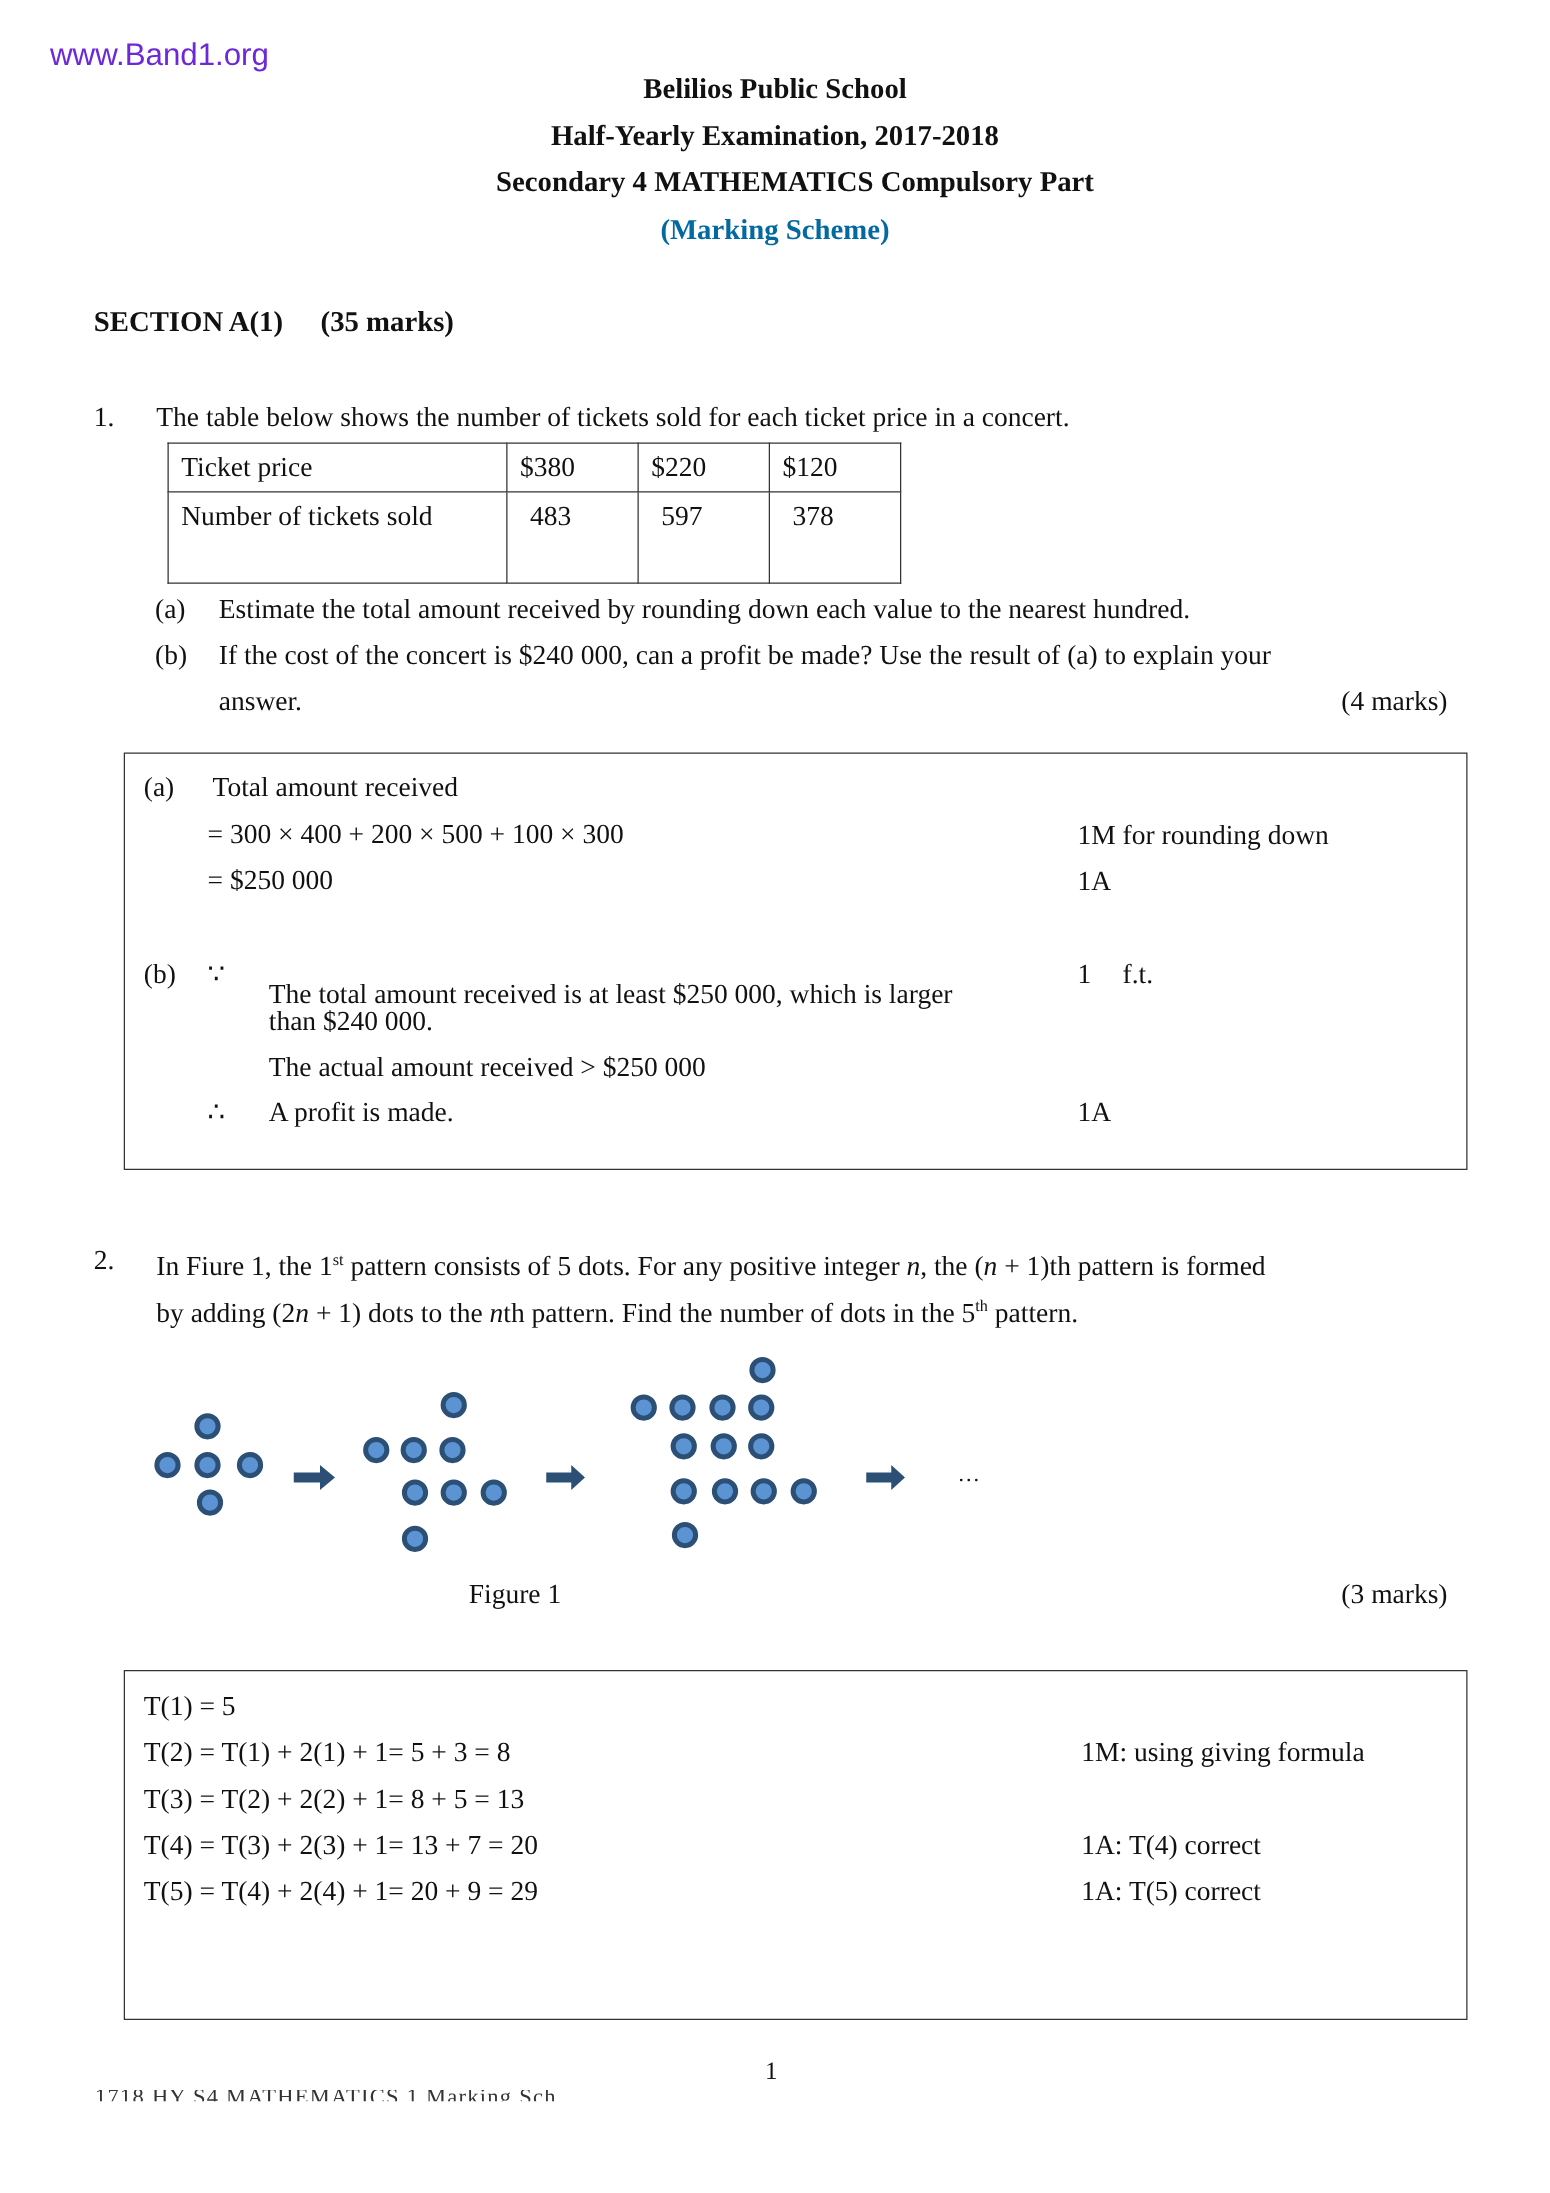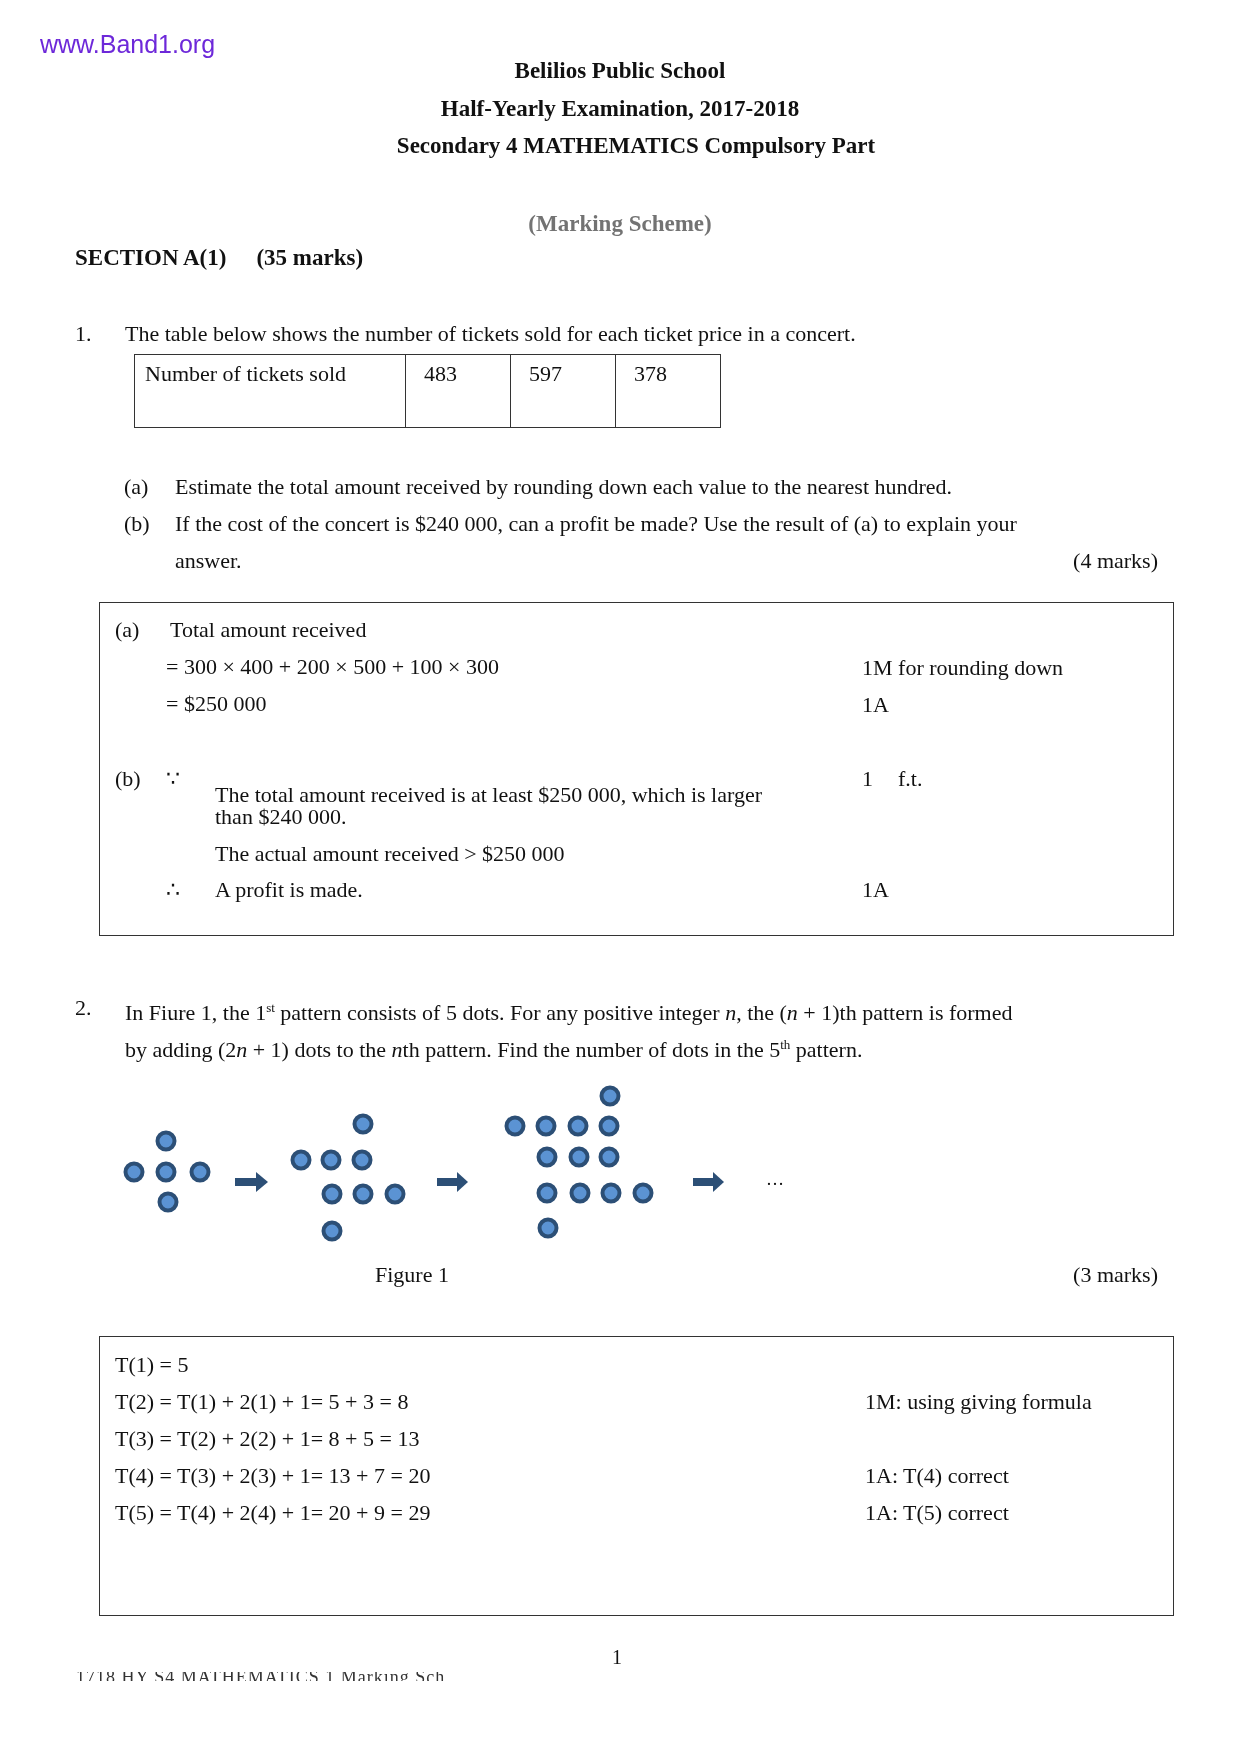--- a/index.html
+++ b/index.html
@@ -2,21 +2,21 @@
 <html><head>
 <meta charset="utf-8">
 <style>
   html, body { margin: 0; padding: 0; background: #ffffff; }
   body { width: 1240px; height: 1754px; position: relative; overflow: hidden;
          font-family: "Liberation Serif", "DejaVu Serif", serif; color: #111; }
   .abs { position: absolute; }
   .watermark { left: 40px; top: 30px; font-family: "Liberation Sans", "DejaVu Sans", sans-serif;
                font-size: 25px; color: #6d28d9; }
   .hdr { left: 0; width: 1240px; text-align: center; font-weight: bold; font-size: 23px; }
-  .red { color: #737373; margin-top: 40px; }
+  .red { color: #0369a1; }
   .section { left: 75px; top: 245px; font-weight: bold; font-size: 23px; }
   .section span.m { margin-left: 30px; }
   .qnum { font-size: 22px; }
   .txt { font-size: 22px; line-height: 34px; }
   table.tix { position: absolute; left: 134px; top: 354px; border-collapse: collapse; font-size: 22px; }
   table.tix td { border: 1.5px solid #333; padding: 2px 10px; vertical-align: top; line-height: 34px; }
   table.tix td.lbl { width: 250px; }
   table.tix td.v { width: 76px; }
   .box { border: 1.8px solid #333; }
   .marks-r { font-size: 22px; }
@@ -37,20 +37,26 @@
 
 <div class="abs section">
   <span>SECTION A(1)</span><span class="m">(35 marks)</span>
 </div>
 
 <div class="abs qnum txt" style="left:75px; top:317px;">1.</div>
 <div class="abs txt" style="left:125px; top:317px;">The table below shows the number of tickets sold for each ticket price in a concert.</div>
 
 <table class="tix">
   <tbody>
+      <tr>
+    <td class="lbl">Ticket price</td>
+    <td class="v">$380</td>
+    <td class="v">$220</td>
+    <td class="v">$120</td>
+  </tr>
   <tr>
     <td class="lbl" style="height:68px;">Number of tickets sold</td>
     <td class="v" style="padding-left:18px;">483</td>
     <td class="v" style="padding-left:18px;">597</td>
     <td class="v" style="padding-left:18px;">378</td>
   </tr>
 </tbody>
   </table>
 
 <div class="abs txt" style="left:124px; top:470px;">(a)</div>

